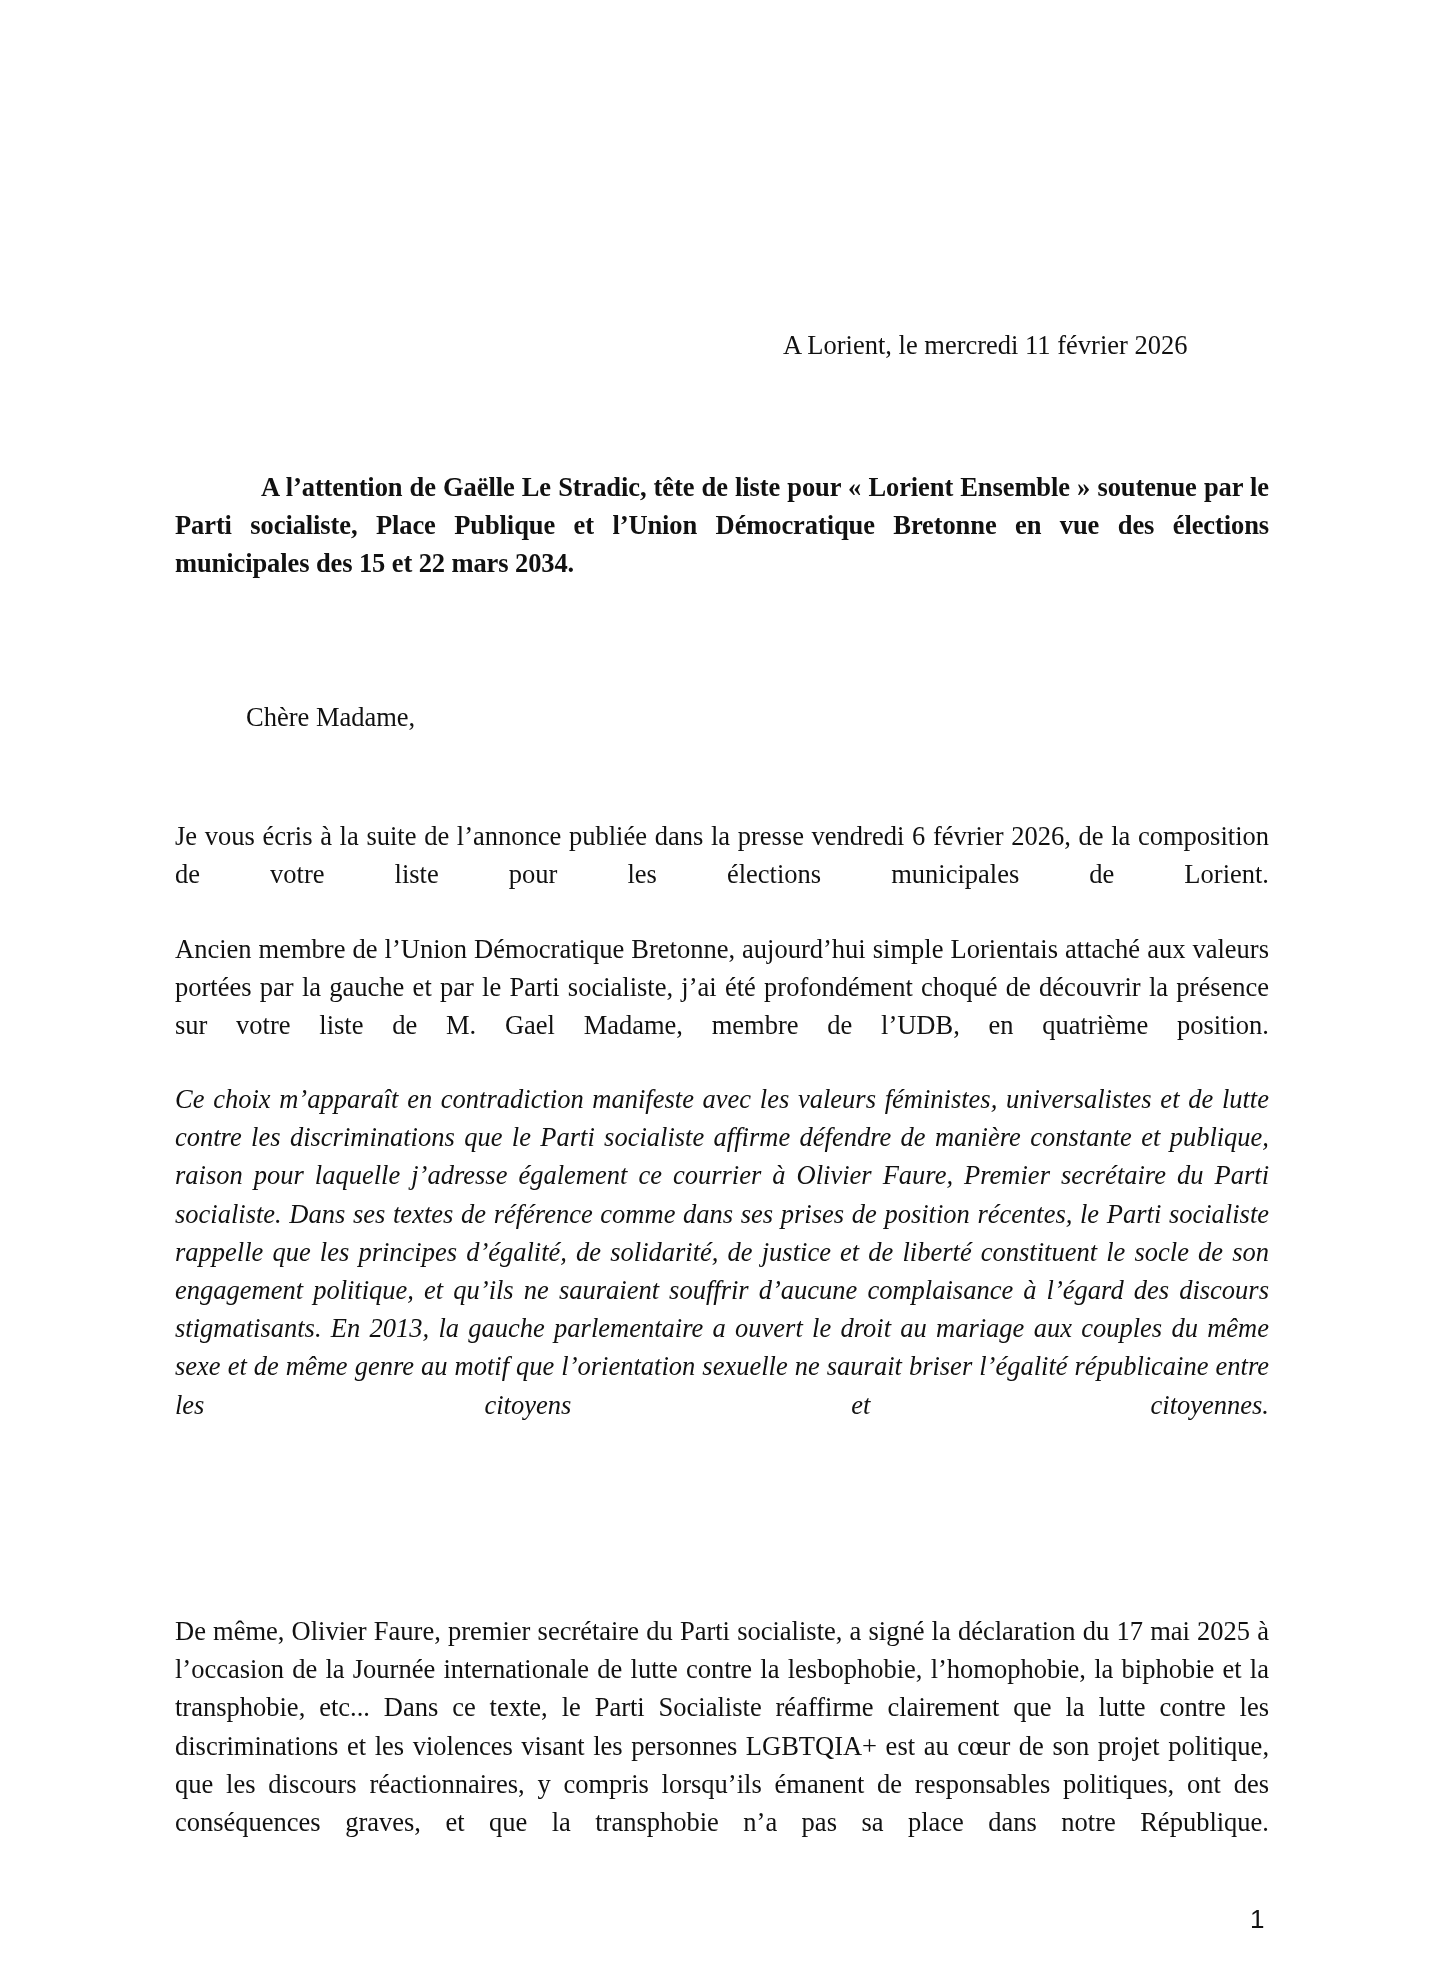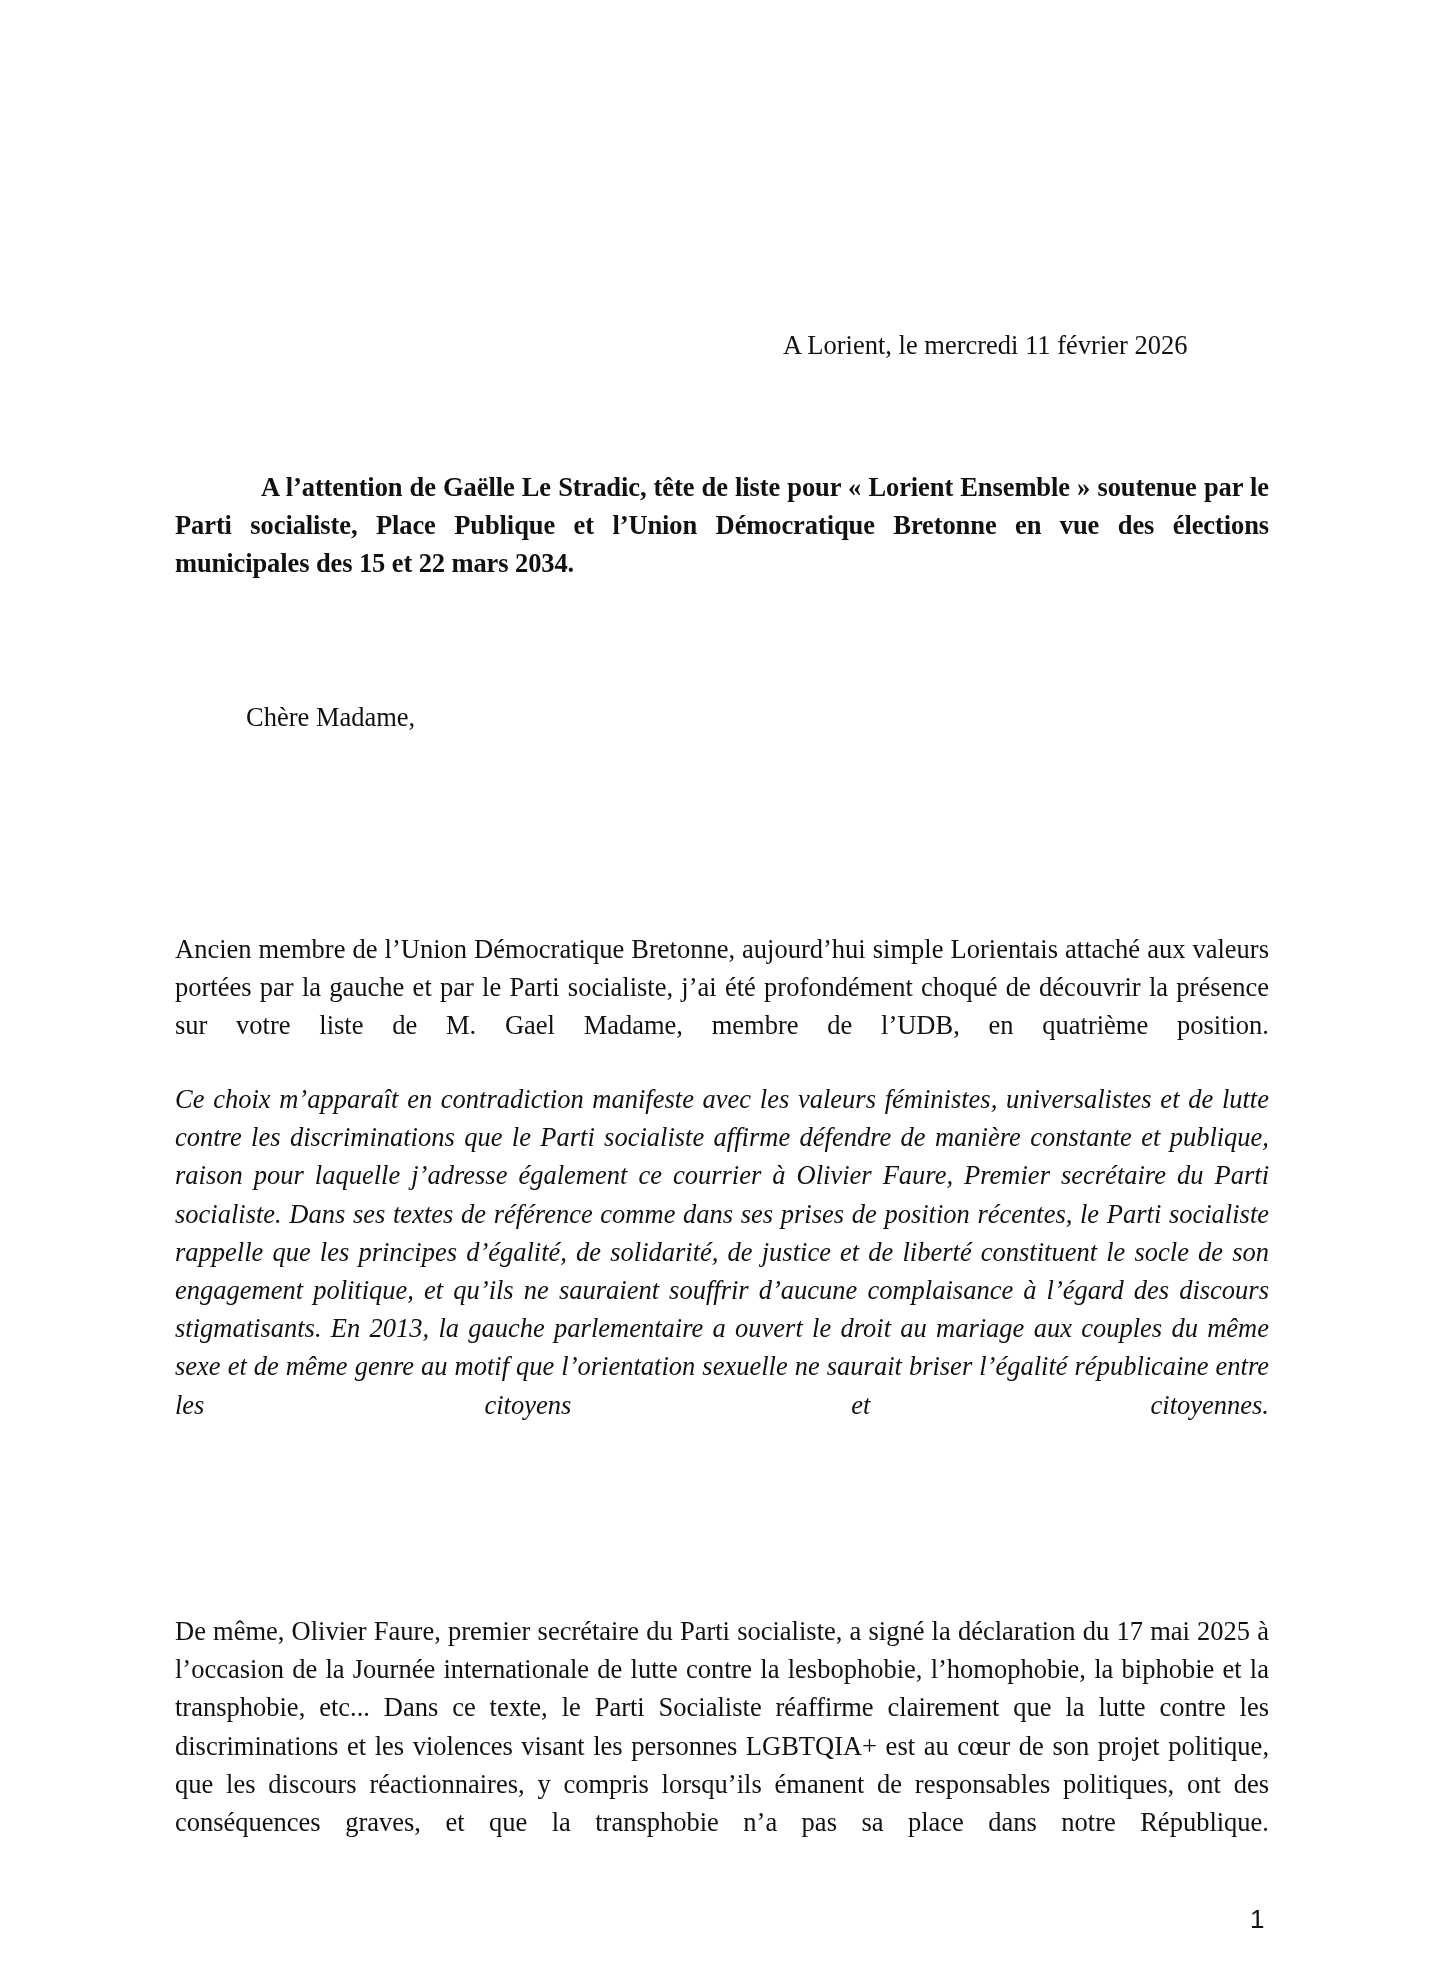--- a/index.html
+++ b/index.html
@@ -20,18 +20,19 @@
 </head>
 <body>
 
 <div class="page">
   <div class="serif date">A Lorient, le mercredi 11 février 2026</div>
 
   <div class="serif attention">A l’attention de Gaëlle Le Stradic, tête de liste pour « Lorient Ensemble » soutenue par le Parti socialiste, Place Publique et l’Union Démocratique Bretonne en vue des élections municipales des 15 et 22 mars 2034.</div>
 
   <div class="serif salutation">Chère Madame,</div>
 
+  <p class="serif para p1">Je vous écris à la suite de l’annonce publiée dans la presse vendredi 6 février 2026, de la composition de votre liste pour les élections municipales de Lorient.</p>
   <p class="serif para p2">Ancien membre de l’Union Démocratique Bretonne, aujourd’hui simple Lorientais attaché aux valeurs portées par la gauche et par le Parti socialiste, j’ai été profondément choqué de découvrir la présence sur votre liste de M. Gael Madame, membre de l’UDB, en quatrième position.</p>
   <p class="serif para p3">Ce choix m’apparaît en contradiction manifeste avec les valeurs féministes, universalistes et de lutte contre les discriminations que le Parti socialiste affirme défendre de manière constante et publique, raison pour laquelle j’adresse également ce courrier à Olivier Faure, Premier secrétaire du Parti socialiste. Dans ses textes de référence comme dans ses prises de position récentes, le Parti socialiste rappelle que les principes d’égalité, de solidarité, de justice et de liberté constituent le socle de son engagement politique, et qu’ils ne sauraient souffrir d’aucune complaisance à l’égard des discours stigmatisants. En 2013, la gauche parlementaire a ouvert le droit au mariage aux couples du même sexe et de même genre au motif que l’orientation sexuelle ne saurait briser l’égalité républicaine entre les citoyens et citoyennes.</p>
   <p class="serif para p4">De même, Olivier Faure, premier secrétaire du Parti socialiste, a signé la déclaration du 17 mai 2025 à l’occasion de la Journée internationale de lutte contre la lesbophobie, l’homophobie, la biphobie et la transphobie, etc... Dans ce texte, le Parti Socialiste réaffirme clairement que la lutte contre les discriminations et les violences visant les personnes LGBTQIA+ est au cœur de son projet politique, que les discours réactionnaires, y compris lorsqu’ils émanent de responsables politiques, ont des conséquences graves, et que la transphobie n’a pas sa place dans notre République.</p>
 
   <div class="pagenum">1</div>
 </div>
 
 </body></html>

